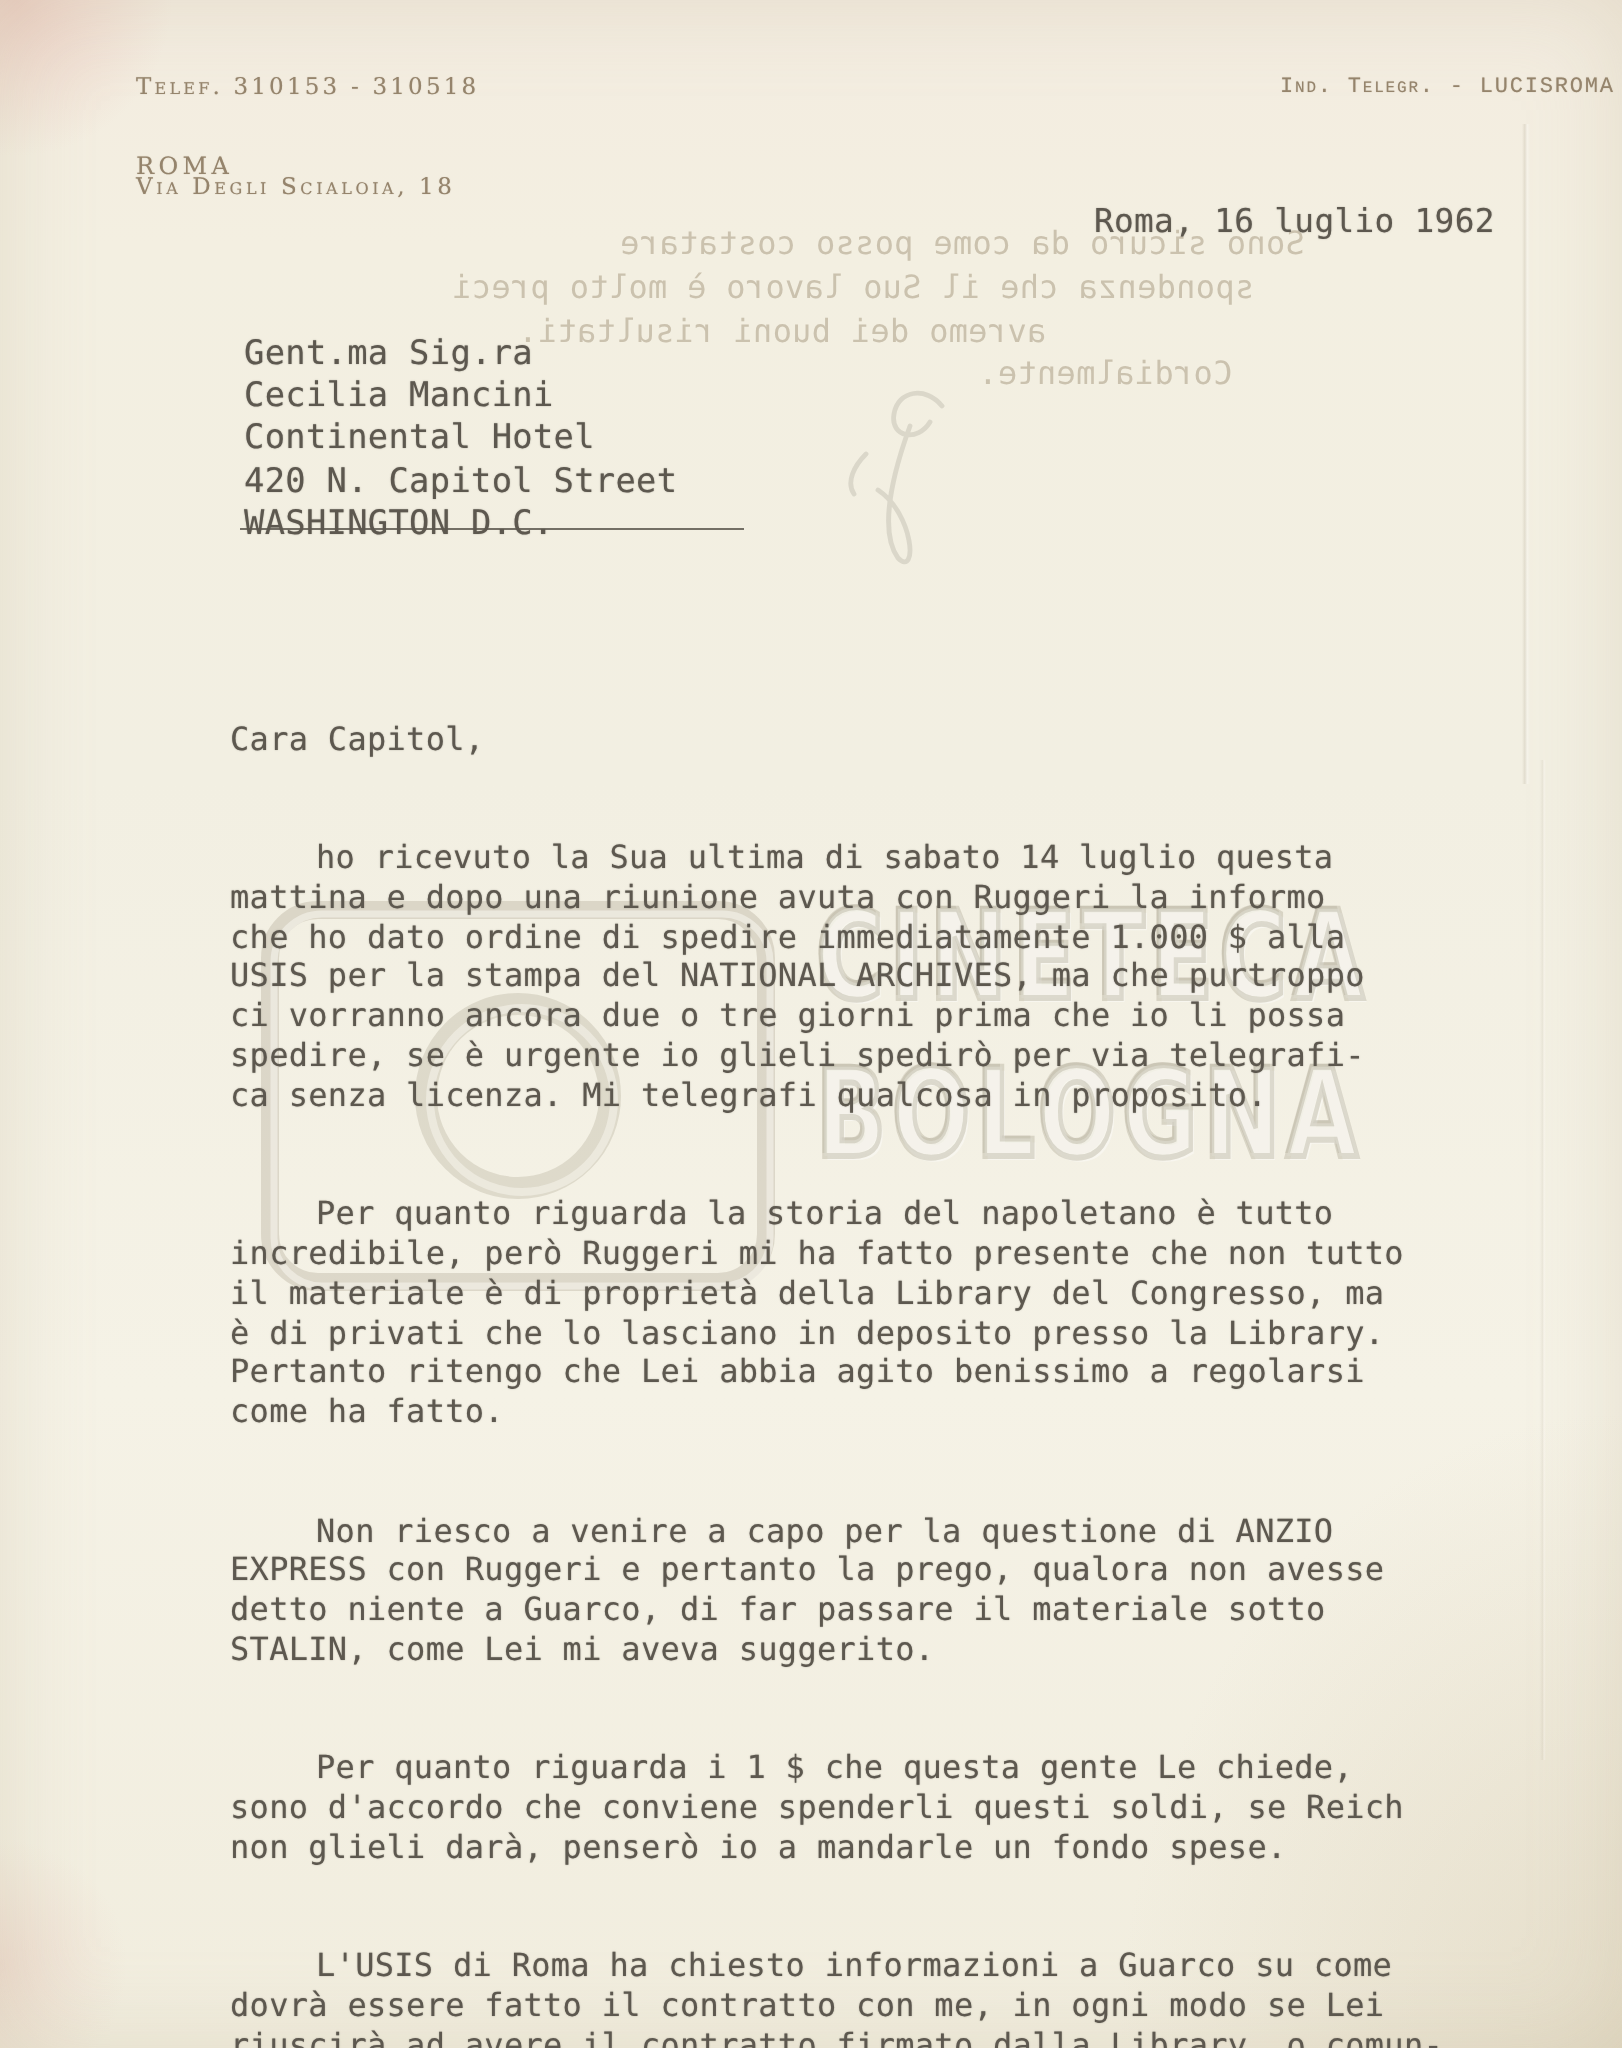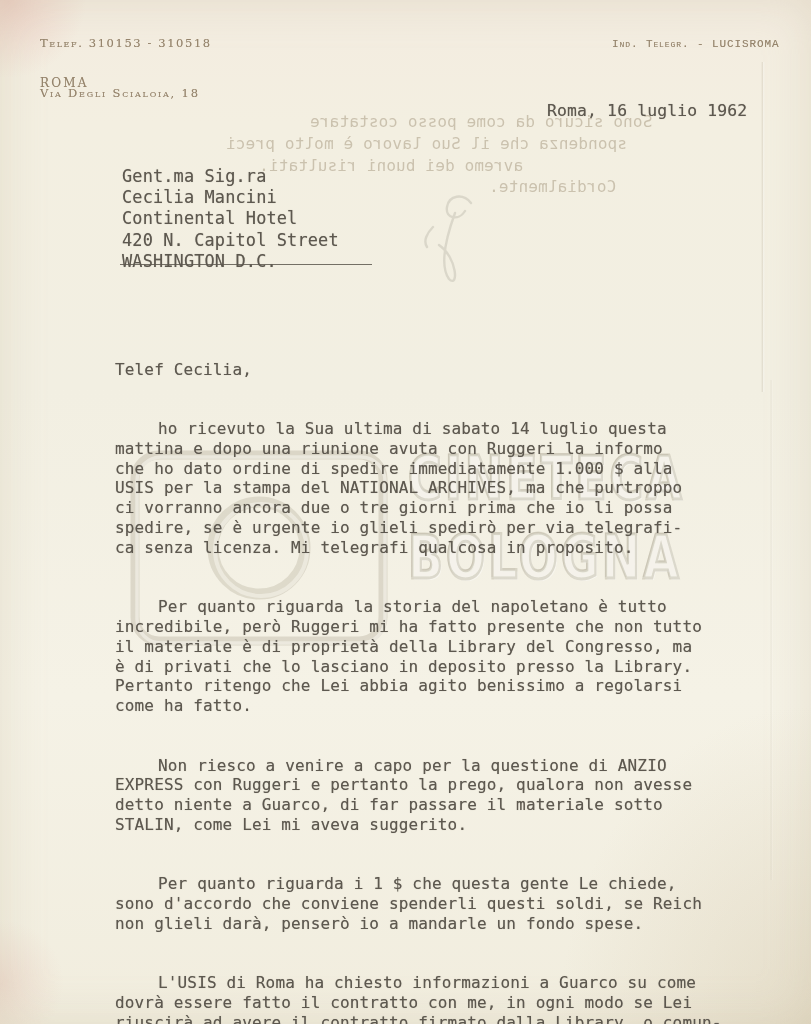--- a/index.html
+++ b/index.html
@@ -14,21 +14,21 @@
     overflow:hidden;
     font-family:"DejaVu Sans Mono", monospace;
   }
   
   .crease-v { position:absolute; left:761px; top:62px; width:4px; height:330px;
     background:linear-gradient(90deg, rgba(150,138,115,0) 0%, rgba(150,138,115,0.18) 35%, rgba(255,255,255,0.30) 65%, rgba(150,138,115,0) 100%); }
   .crease-v2 { position:absolute; left:770px; top:380px; width:3px; height:500px;
     background:linear-gradient(90deg, rgba(150,138,115,0) 0%, rgba(150,138,115,0.10) 40%, rgba(255,255,255,0.20) 70%, rgba(150,138,115,0) 100%); }
   
   .lh { position:absolute; font-family:"DejaVu Serif", serif; font-variant:small-caps;
-        color:#95846c; white-space:pre; text-shadow:0 0 0.5px rgba(149,132,108,0.5); }
+        color:#95846c; white-space:pre; text-shadow:0 0 0.5px rgba(149,132,108,0.5);margin-left:28px; }
   .lh-phone    { left:40px;  top:36px; font-size:11.5px; letter-spacing:1.6px; }
   .lh-name     { left:40px;  top:50px; font-size:17.5px; letter-spacing:1.3px; color:#9a8970; }
   .lh-street   { left:40px;  top:86px; font-size:11.5px; letter-spacing:1.8px; }
   .lh-city     { left:40px;  top:76px; font-size:12px;   letter-spacing:2.2px; }
   .lh-telegraph{ left:612px; top:38px; font-size:11px; letter-spacing:0.9px;font-family:Liberation Mono, monospace; }
   
   .type { font-family:"DejaVu Sans Mono", monospace; color:#5d584f;
           letter-spacing:0.15px; white-space:pre;
           text-shadow:0 0 0.7px rgba(93,88,79,0.55); }
   .dateline { position:absolute; left:547px; top:101px; font-size:16.4px; }
@@ -91,21 +91,21 @@
   <div class="type dateline">Roma, 16 luglio 1962</div>
 
   <div class="type recipient">Gent.ma Sig.ra
 Cecilia Mancini
 Continental Hotel
 420 N. Capitol Street
 WASHINGTON D.C.</div>
   <div class="addr-underline"></div>
 
   <div class="type letter-body">
-    <div class="salutation">Telef Cecilia,</div>
+    <div class="salutation">Cara Capitol,</div>
     <div class="para">ho ricevuto la Sua ultima di sabato 14 luglio questa
 mattina e dopo una riunione avuta con Ruggeri la informo
 che ho dato ordine di spedire immediatamente 1.000 $ alla
 USIS per la stampa del NATIONAL ARCHIVES, ma che purtroppo
 ci vorranno ancora due o tre giorni prima che io li possa
 spedire, se è urgente io glieli spedirò per via telegrafi-
 ca senza licenza. Mi telegrafi qualcosa in proposito.</div>
     <div class="para">Per quanto riguarda la storia del napoletano è tutto
 incredibile, però Ruggeri mi ha fatto presente che non tutto
 il materiale è di proprietà della Library del Congresso, ma

